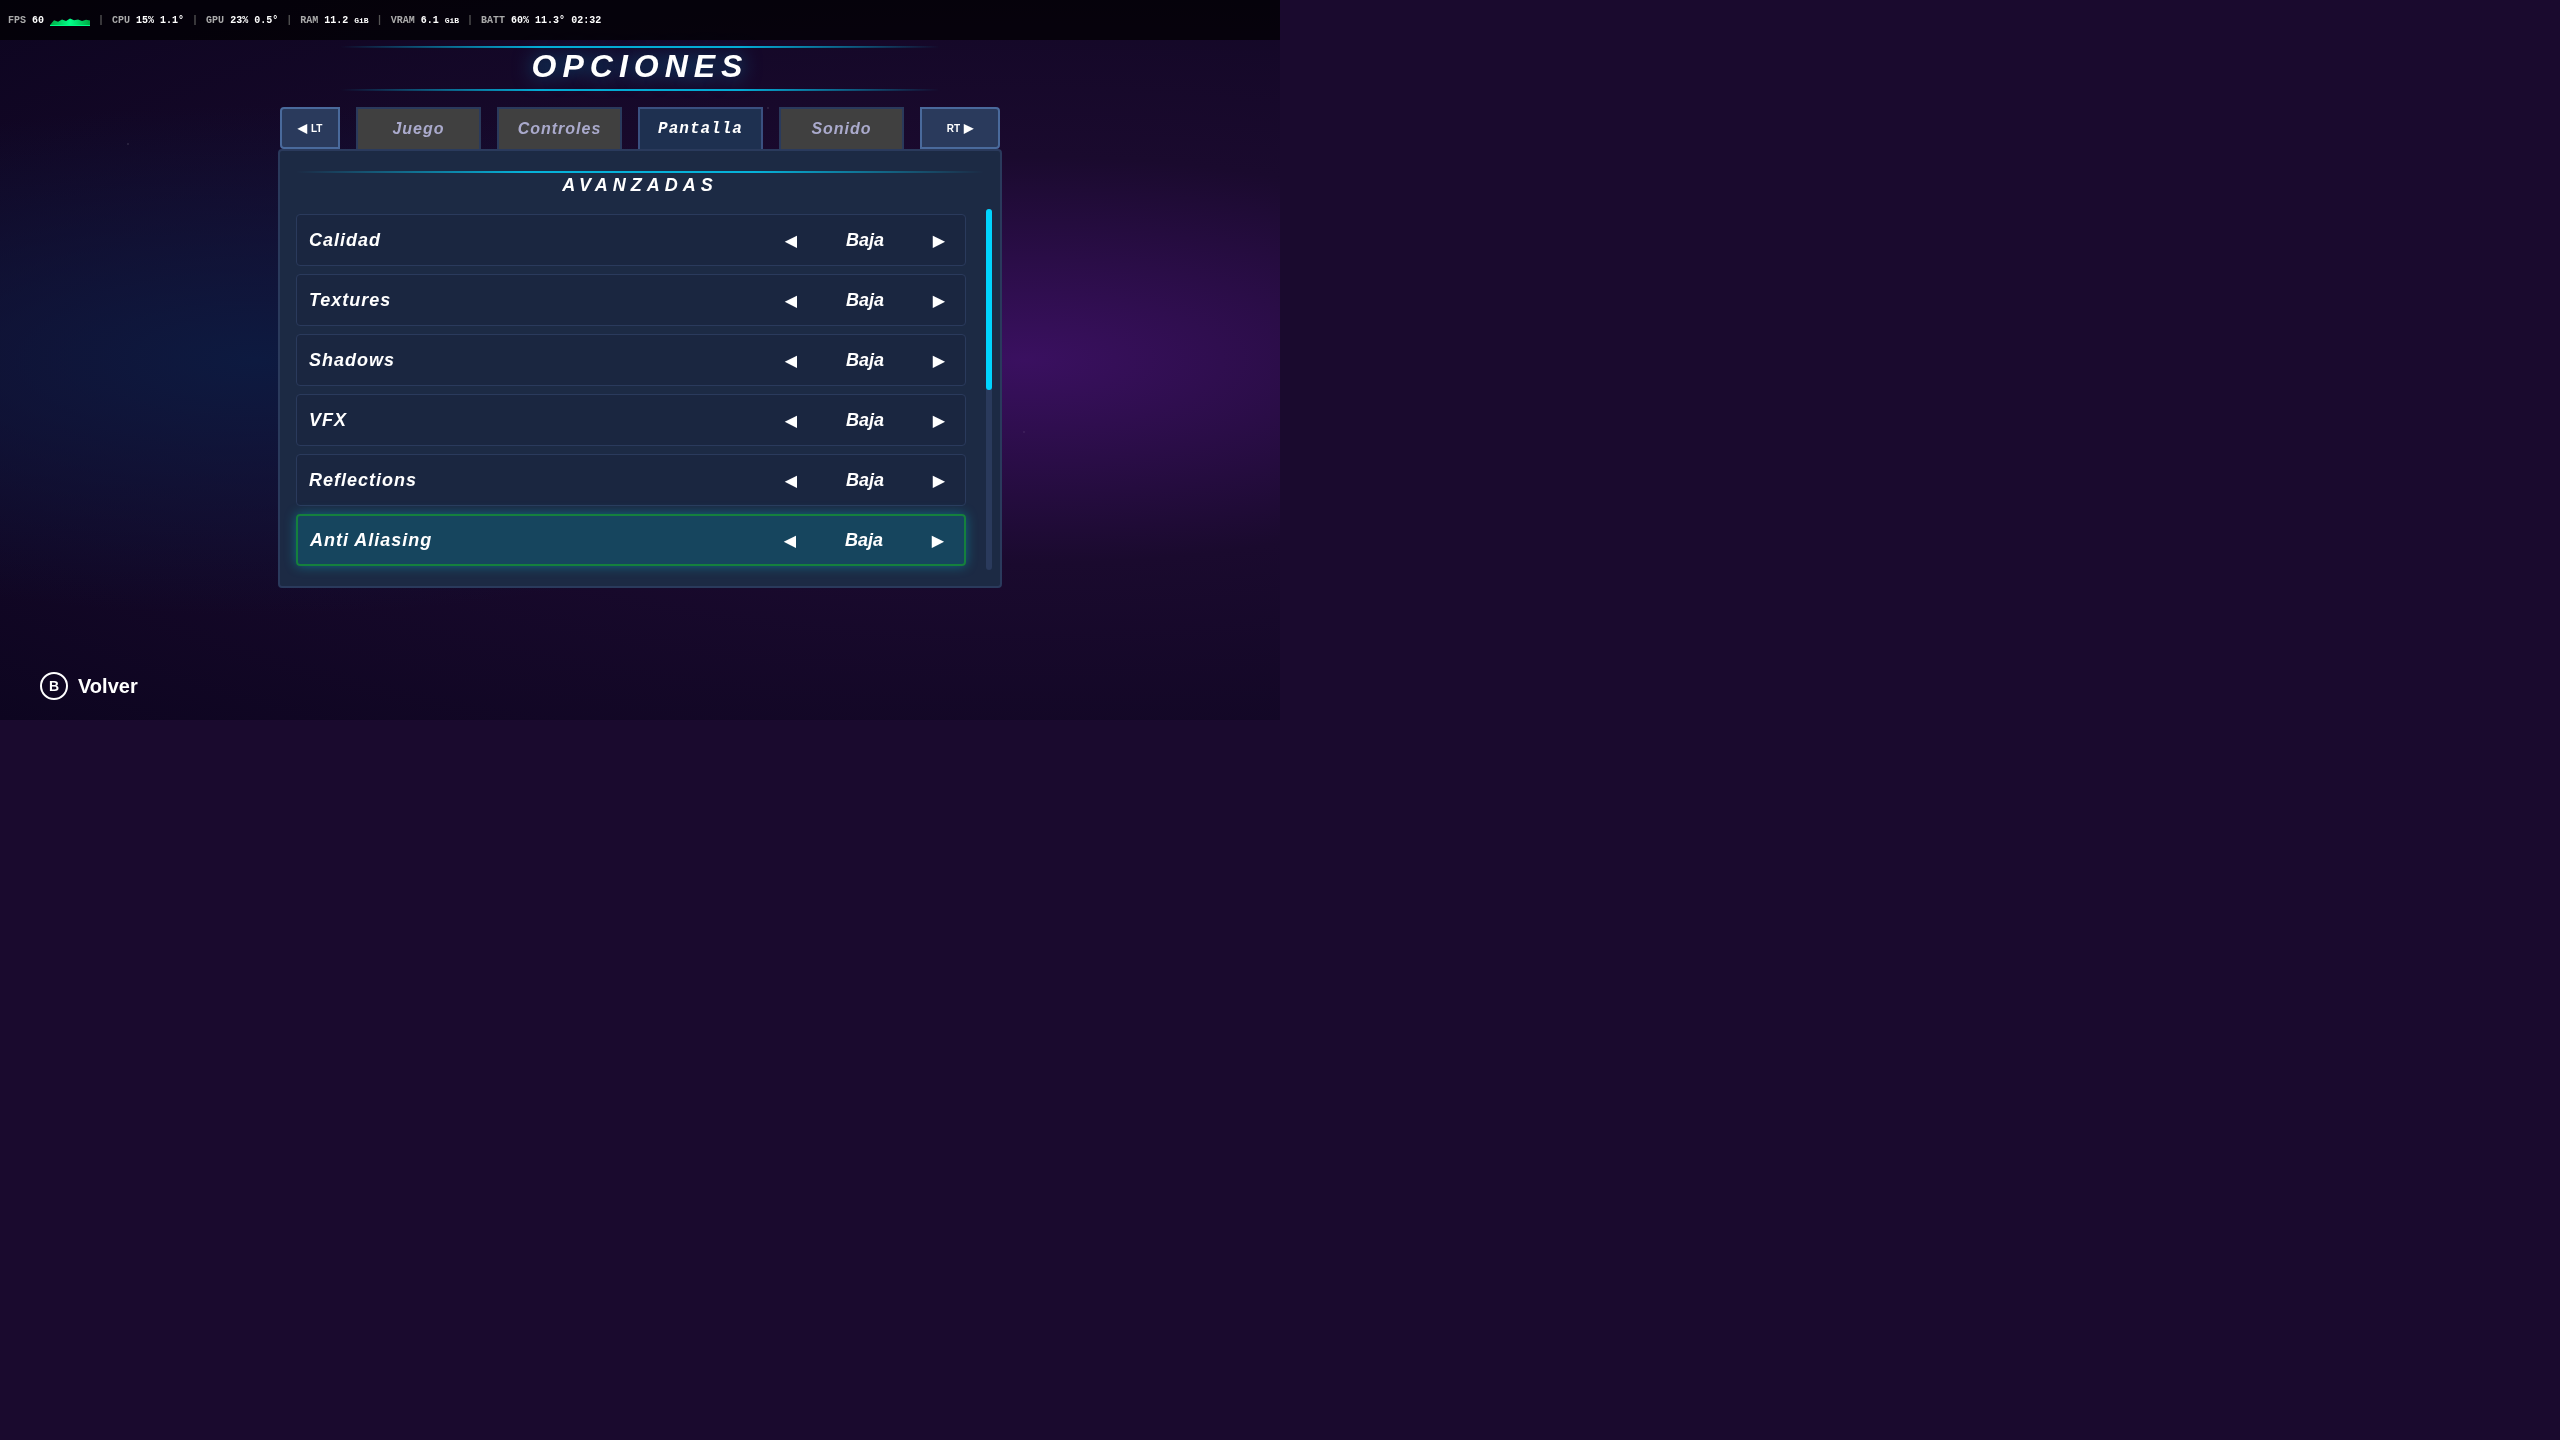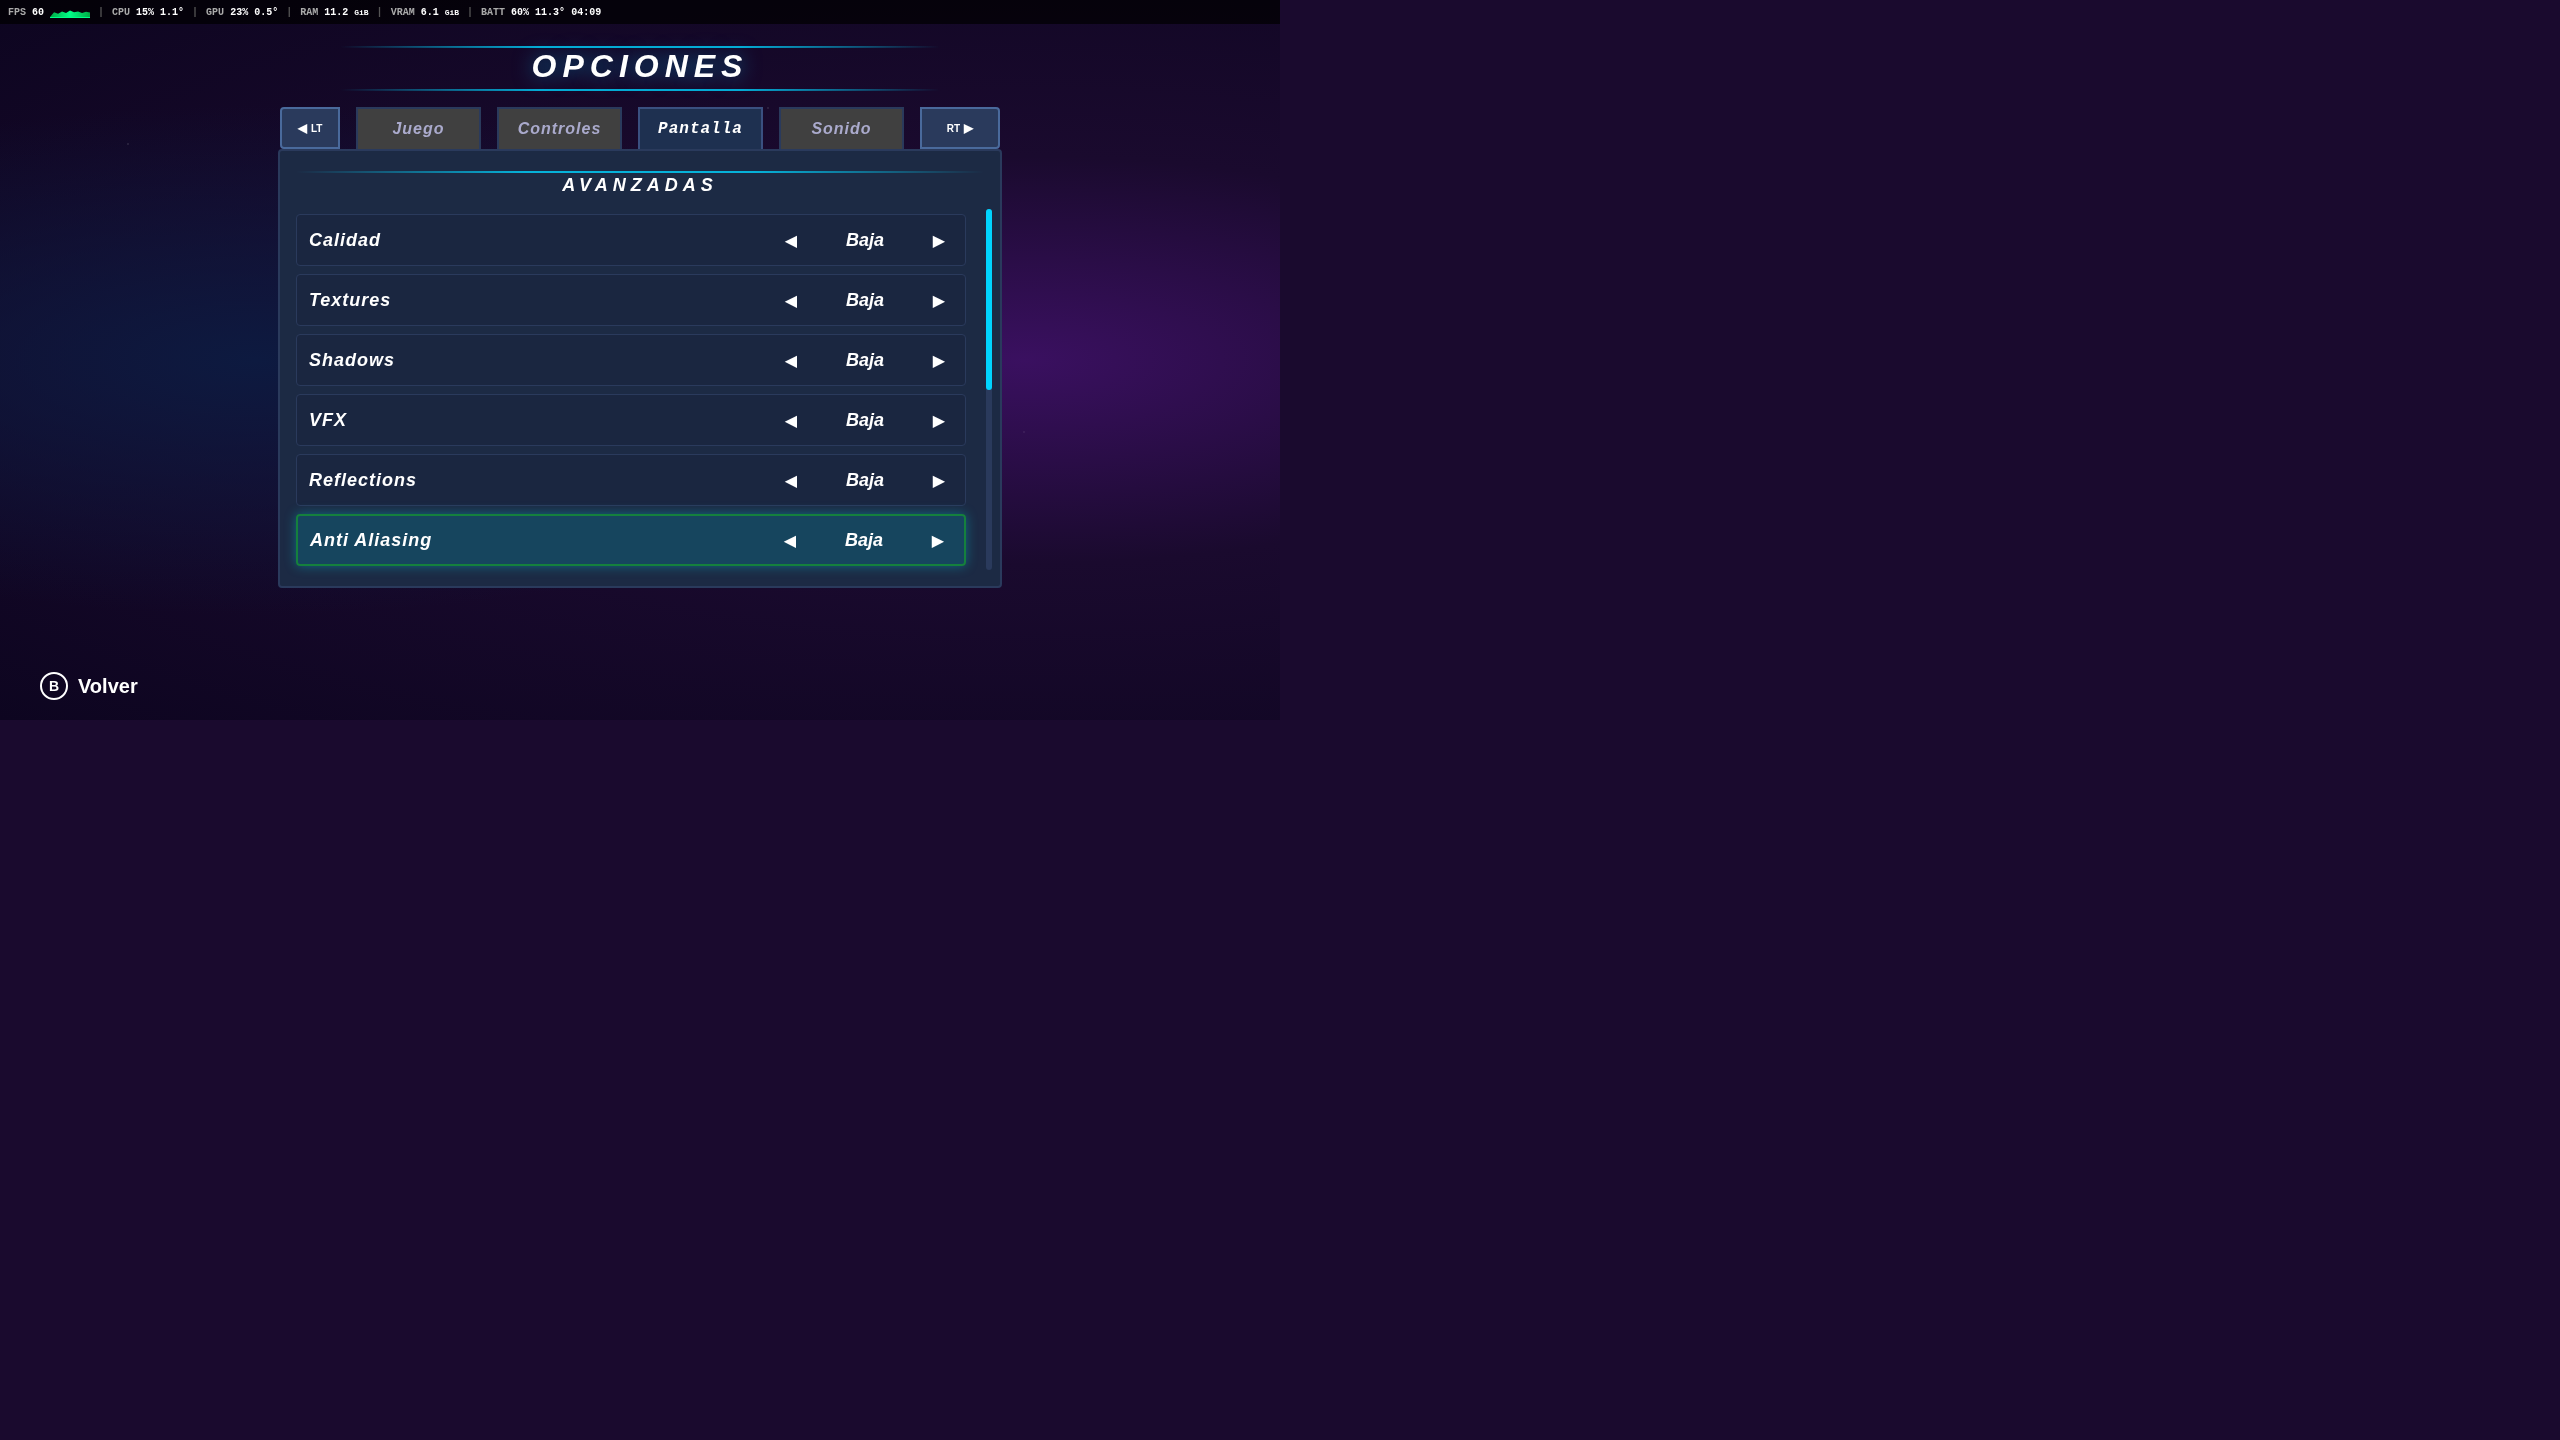--- a/index.html
+++ b/index.html
@@ -40,21 +40,21 @@
         radial-gradient(1px 1px at 80% 60%, rgba(255,255,255,0.2) 0%, transparent 100%),
         radial-gradient(2px 2px at 50% 80%, rgba(255,255,255,0.15) 0%, transparent 100%);
     }
 
     
     .hud-bar {
       position: absolute;
       top: 0;
       left: 0;
       right: 0;
-      height: 24px;
+      height: 40px;
       background: rgba(0, 0, 0, 0.7);
       display: flex;
       align-items: center;
       padding: 12px 8px;
       gap: 6px;
       z-index: 10;
       font-size: 10px;
       color: #ffffff;
       font-family: 'Courier New', monospace;
       font-weight: bold;
@@ -387,21 +387,21 @@
   <span class="hud-value">11.2</span>
     <span class="hud-value" style="font-size:8px">GiB</span>
   <span class="hud-sep">|</span>
   <span class="hud-label">VRAM</span>
   <span class="hud-value">6.1</span>
     <span class="hud-value" style="font-size:8px">GiB</span>
   <span class="hud-sep">|</span>
   <span class="hud-label">BATT</span>
   <span class="hud-value">60%</span>
   <span class="hud-value">11.3°</span>
-  <span class="hud-value">04:09</span>
+  <span class="hud-value">02:32</span>
 </div>
 
 <div class="main-container">
 
   <div class="page-title">
     <div class="title-line"></div>
     <div class="page-title-text">OPCIONES</div>
     <div class="title-line"></div>
   </div>
 

